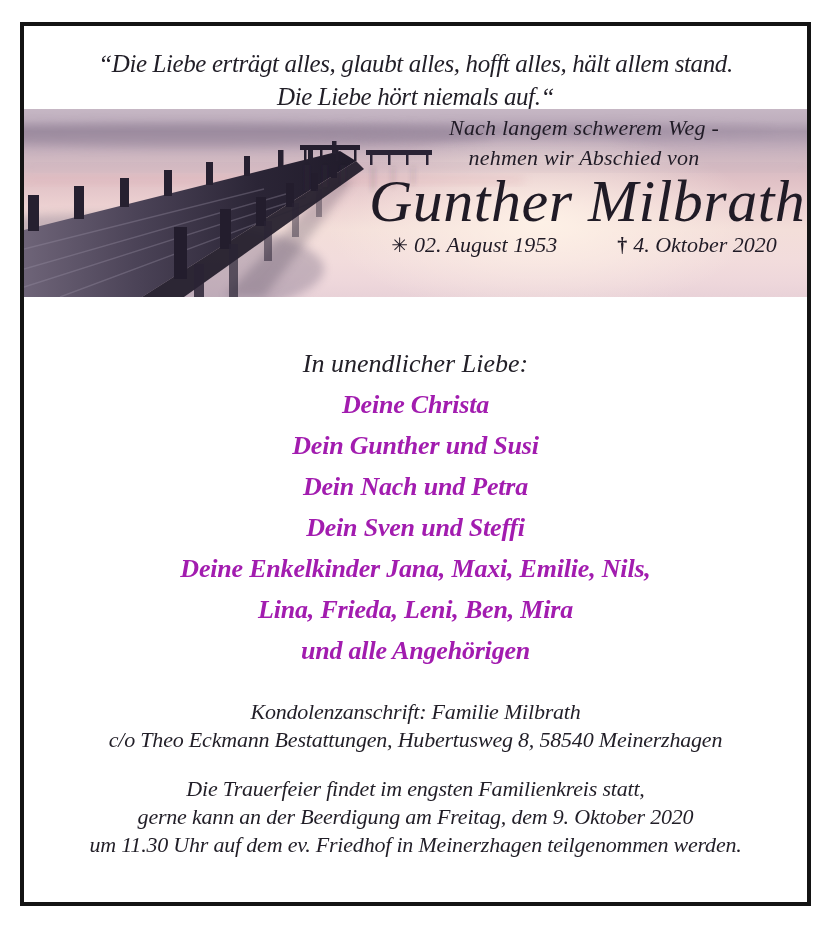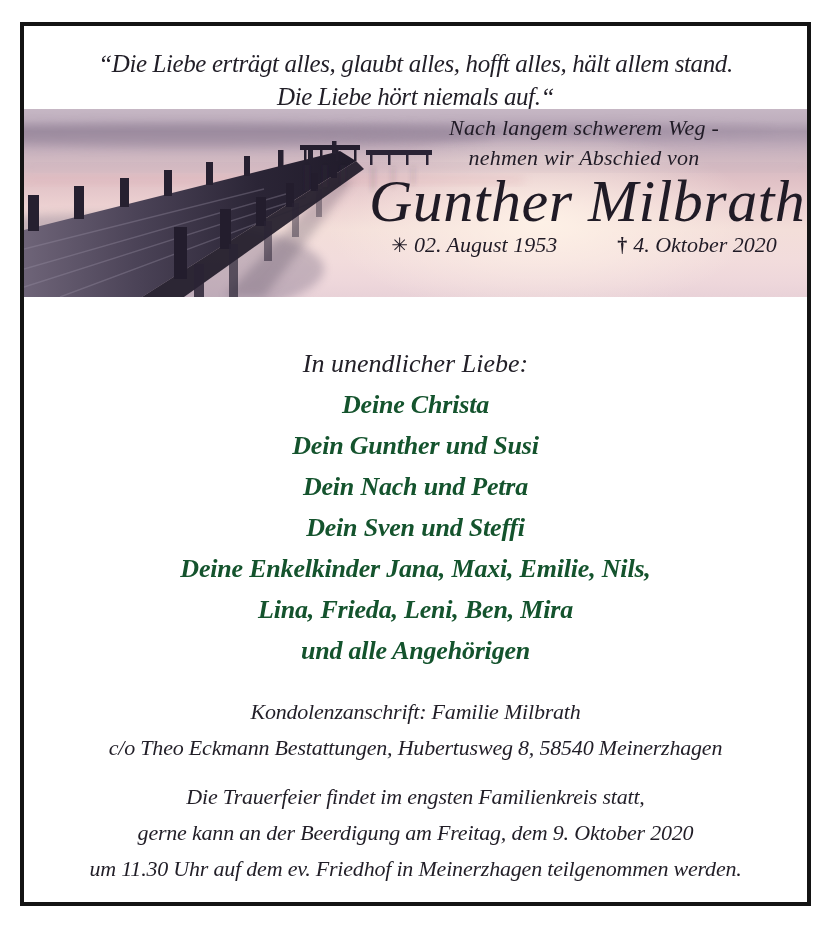--- a/index.html
+++ b/index.html
@@ -91,34 +91,33 @@
     font-size: 26px;
     line-height: 41px;
     color: #232028;
   }
   .mourner-line {
     font-style: italic;
     font-weight: bold;
     font-size: 26px;
     line-height: 41px;
     letter-spacing: -0.2px;
-    color: #14532d;
+    color: #a21caf;
   }
   
   .condolence {
     margin-top: 27px;
     text-align: center;
   }
   .condolence .line, .funeral .line {
     font-style: italic;
     font-size: 22px;
     line-height: 28px;
     letter-spacing: -0.2px;
     color: #211e27;
-    margin-top: 8px;
   }
   .funeral { margin-top: 21px; text-align: center; }
 </style>
 </head>
 <body>
 
 <div class="frame">
 
   <div class="quote-section">
     <div class="quote-line">“Die Liebe erträgt alles, glaubt alles, hofft alles, hält allem stand.</div>

